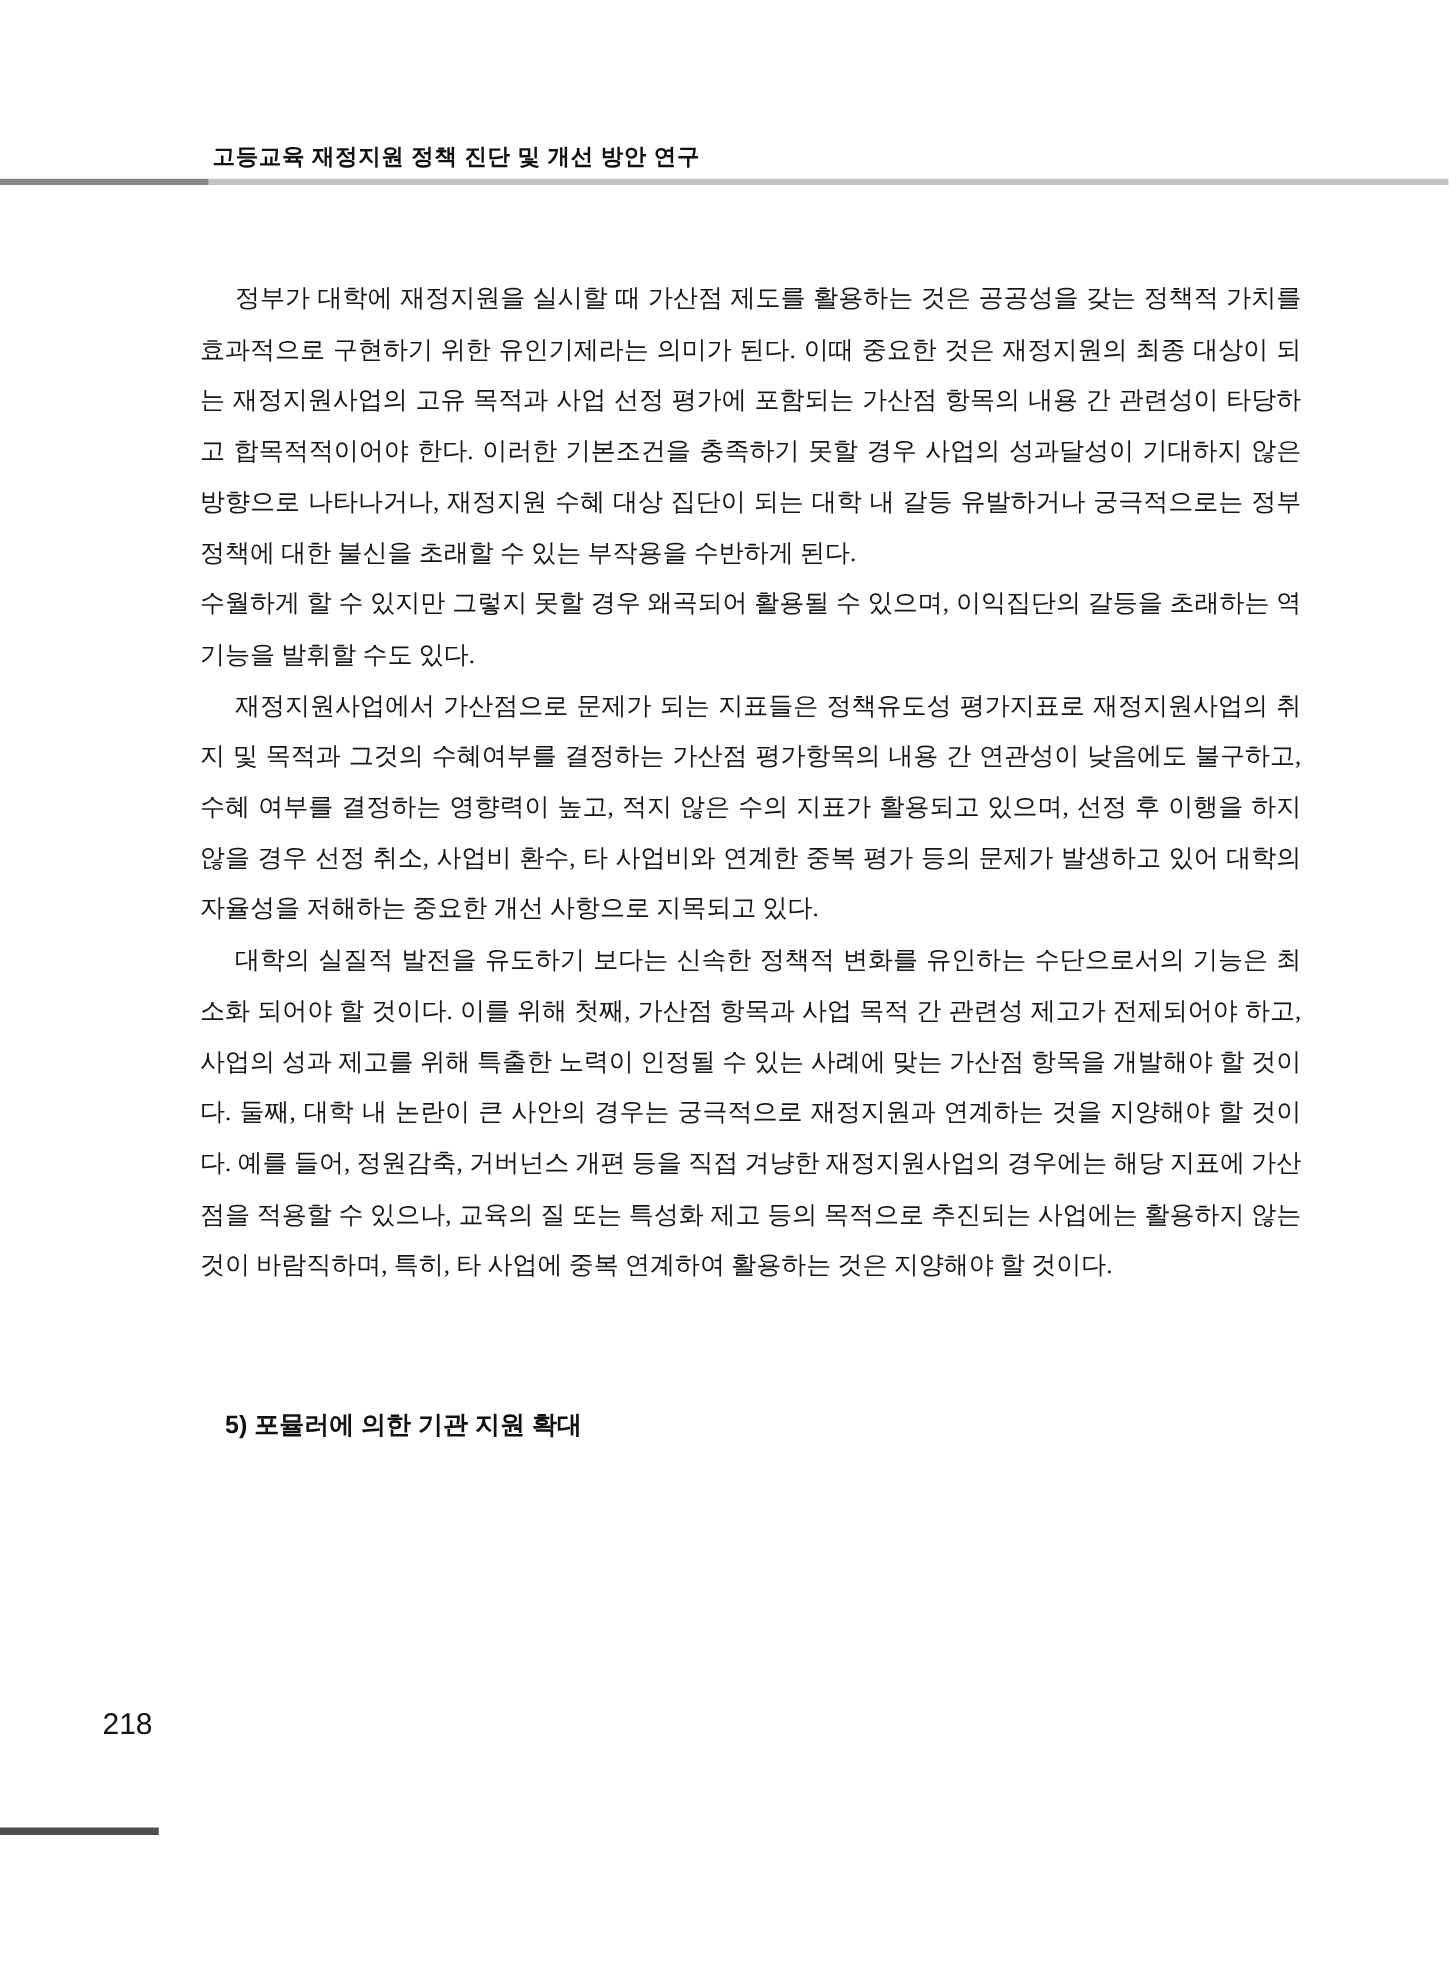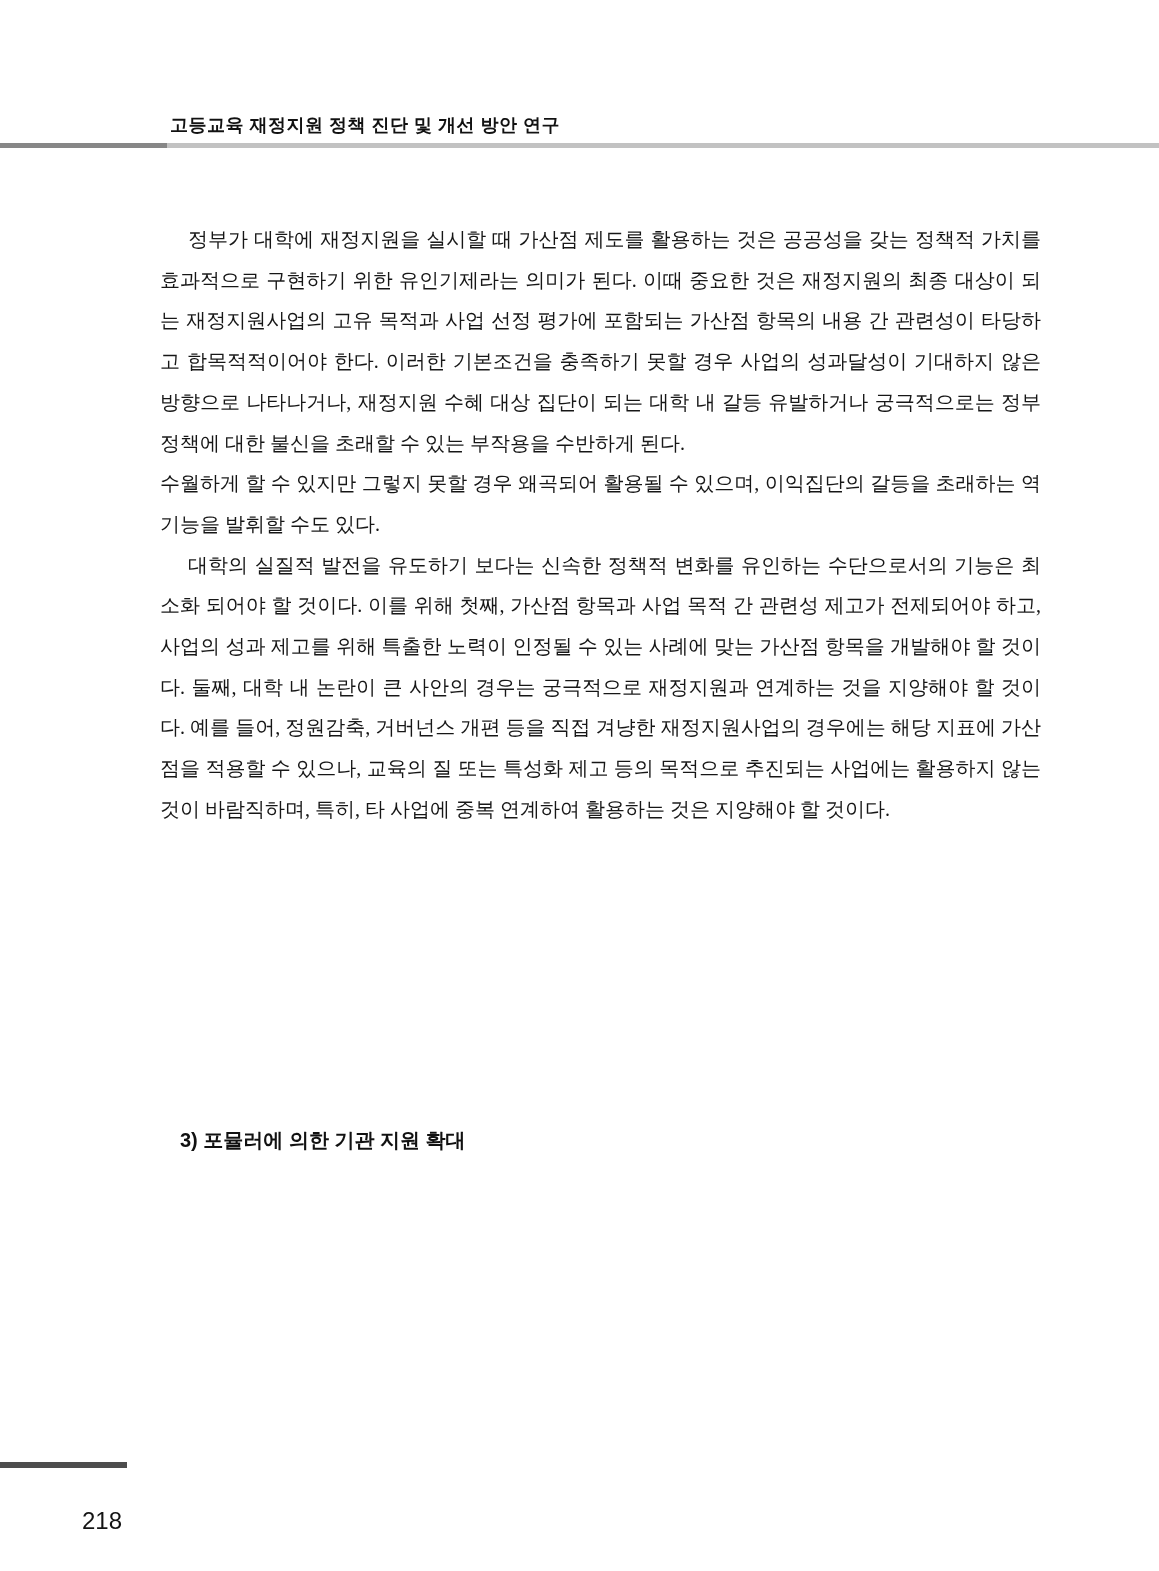--- a/index.html
+++ b/index.html
@@ -66,21 +66,21 @@
     font-weight: bold;
     font-size: 20px;
     line-height: 41px;
     color: #111111;
     white-space: nowrap;
   }
   
   .page-number {
     position: absolute;
     left: 82px;
-    top: 1509px;
+    top: 1368px;
     font-family: "Liberation Sans", "DejaVu Sans", sans-serif;
     font-size: 24px;
     line-height: 24px;
     color: #141414;
   }
   .footer-bar {
     position: absolute;
     left: 0;
     top: 1462px;
     width: 127px;
@@ -96,23 +96,24 @@
   <div class="running-title">고등교육 재정지원 정책 진단 및 개선 방안 연구</div>
 
   <div class="header-rule">
     <span class="rule-dark"></span>
     <span class="rule-light"></span>
   </div>
 
   <div class="body-block body-upper">
     <p class="para">정부가 대학에 재정지원을 실시할 때 가산점 제도를 활용하는 것은 공공성을 갖는 정책적 가치를 효과적으로 구현하기 위한 유인기제라는 의미가 된다. 이때 중요한 것은 재정지원의 최종 대상이 되는 재정지원사업의 고유 목적과 사업 선정 평가에 포함되는 가산점 항목의 내용 간 관련성이 타당하고 합목적적이어야 한다. 이러한 기본조건을 충족하기 못할 경우 사업의 성과달성이 기대하지 않은 방향으로 나타나거나, 재정지원 수혜 대상 집단이 되는 대학 내 갈등 유발하거나 궁극적으로는 정부 정책에 대한 불신을 초래할 수 있는 부작용을 수반하게 된다.</p>
     <p class="para continued">수월하게 할 수 있지만 그렇지 못할 경우 왜곡되어 활용될 수 있으며, 이익집단의 갈등을 초래하는 역기능을 발휘할 수도 있다.</p>
+    <p class="para">재정지원사업에서 가산점으로 문제가 되는 지표들은 정책유도성 평가지표로 재정지원사업의 취지 및 목적과 그것의 수혜여부를 결정하는 가산점 평가항목의 내용 간 연관성이 낮음에도 불구하고, 수혜 여부를 결정하는 영향력이 높고, 적지 않은 수의 지표가 활용되고 있으며, 선정 후 이행을 하지 않을 경우 선정 취소, 사업비 환수, 타 사업비와 연계한 중복 평가 등의 문제가 발생하고 있어 대학의 자율성을 저해하는 중요한 개선 사항으로 지목되고 있다.</p>
     <p class="para">대학의 실질적 발전을 유도하기 보다는 신속한 정책적 변화를 유인하는 수단으로서의 기능은 최소화 되어야 할 것이다. 이를 위해 첫째, 가산점 항목과 사업 목적 간 관련성 제고가 전제되어야 하고, 사업의 성과 제고를 위해 특출한 노력이 인정될 수 있는 사례에 맞는 가산점 항목을 개발해야 할 것이다. 둘째, 대학 내 논란이 큰 사안의 경우는 궁극적으로 재정지원과 연계하는 것을 지양해야 할 것이다. 예를 들어, 정원감축, 거버넌스 개편 등을 직접 겨냥한 재정지원사업의 경우에는 해당 지표에 가산점을 적용할 수 있으나, 교육의 질 또는 특성화 제고 등의 목적으로 추진되는 사업에는 활용하지 않는 것이 바람직하며, 특히, 타 사업에 중복 연계하여 활용하는 것은 지양해야 할 것이다.</p>
   </div>
 
-  <h3 class="section-heading">3) 포뮬러에 의한 기관 지원 확대</h3>
+  <h3 class="section-heading">5) 포뮬러에 의한 기관 지원 확대</h3>
 
 
   <div class="page-number">218</div>
 
   <div class="footer-bar"></div>
 
 </div>
 
 </body></html>

